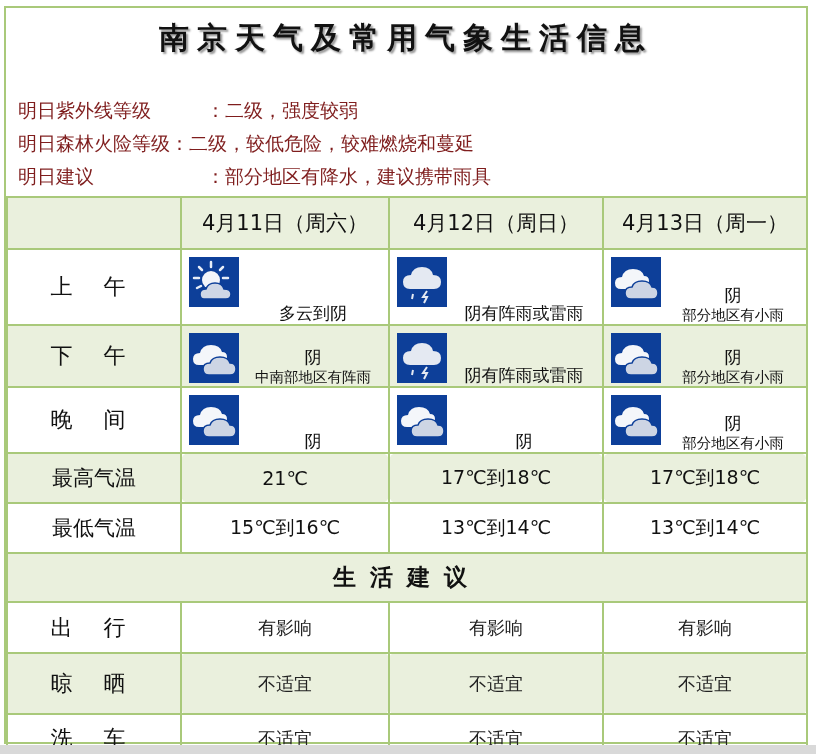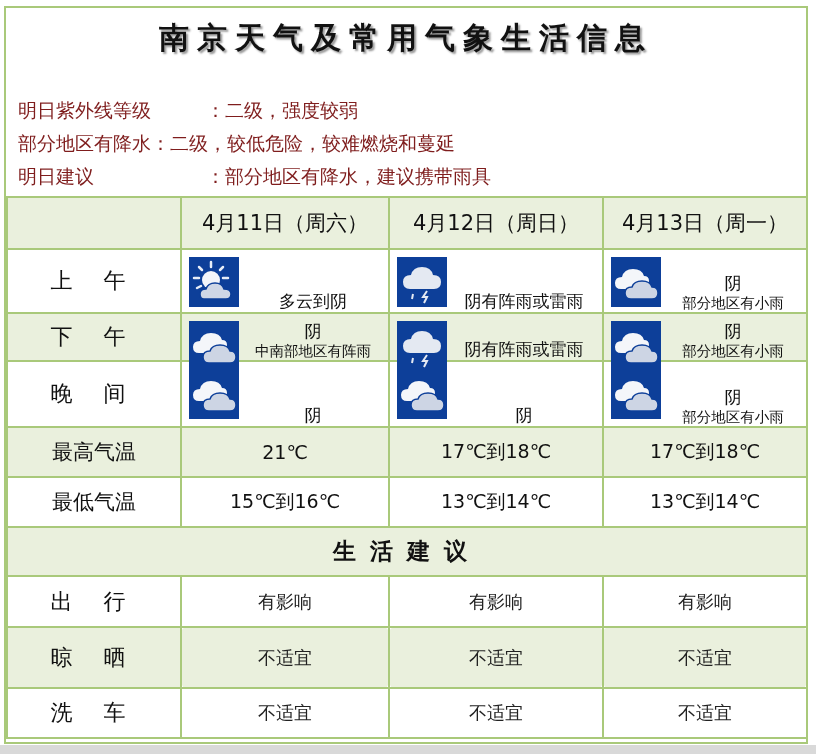--- a/index.html
+++ b/index.html
@@ -24,56 +24,56 @@
   .rowhead2 { font-size:21px; font-family:"DejaVu Sans", sans-serif; }
   .datehead { font-size:21px; font-family:"DejaVu Sans", sans-serif; }
   .wcell { position:relative; text-align:left !important; }
   .wicon { position:absolute; left:7px; top:7px; width:50px; height:50px; background:#0d3f99; }
   .wicon svg { width:50px; height:50px; display:block; }
   .wtext { position:absolute; left:60px; right:4px; top:0; bottom:0;
            display:flex; flex-direction:column; justify-content:flex-end; align-items:center;
            font-family:"DejaVu Serif", serif; }
   .wmain { font-size:17px; line-height:22px; }
   .wsub { font-size:14.5px; line-height:18px; }
-  .temp { font-size:19px; font-family:"DejaVu Sans", sans-serif; }
+  .temp { font-size:19px; font-family:"DejaVu Sans", sans-serif;border-radius:8px; }
   .section { font-size:23px; font-weight:bold; letter-spacing:14px; font-family:"DejaVu Sans", sans-serif; }
   .adv { font-size:18px; font-family:"DejaVu Sans", sans-serif; color:#222;border-radius:6px; }
 </style>
 </head>
 <body>
 
 <div class="sheet">
   <div class="header">
     <div class="title">南京天气及常用气象生活信息</div>
     <div class="info" style="top:90px">
       <span class="lbl">明日紫外线等级</span><span>：</span><span>二级，强度较弱</span>
     </div>
     <div class="info" style="top:123px">
-      <span class="lbl" style="width:auto">部分地区有降水</span><span>：</span><span>二级，较低危险，较难燃烧和蔓延</span>
+      <span class="lbl" style="width:auto">明日森林火险等级</span><span>：</span><span>二级，较低危险，较难燃烧和蔓延</span>
     </div>
     <div class="info" style="top:156px">
       <span class="lbl">明日建议</span><span>：</span><span>部分地区有降水，建议携带雨具</span>
     </div>
   </div>
 
   <table class="grid">
     <colgroup>
         <col style="width:174px">
         <col style="width:208px">
         <col style="width:214px">
         <col style="width:204px">
       </colgroup>
     <tbody>
         <tr class="shade" style="height:52px">
       <td></td>
       <td class="datehead">4月11日（周六）</td>
       <td class="datehead">4月12日（周日）</td>
       <td class="datehead">4月13日（周一）</td>
     </tr>
-    <tr style="height:64px">
+    <tr style="height:76px">
       <td class="rowhead">上 午</td>
       <td class="wcell">
         <div class="wicon">
               <svg viewBox="0 0 50 50">
                 <g stroke="#e8eef8" stroke-width="2.5" stroke-linecap="round">
                   <line x1="22" y1="5" x2="22" y2="10"></line>
                   <line x1="10" y1="10" x2="13" y2="13"></line>
                   <line x1="34" y1="10" x2="31" y2="13"></line>
                   <line x1="5" y1="21" x2="10" y2="21"></line>
                   <line x1="39" y1="21" x2="34" y2="21"></line>
@@ -107,21 +107,21 @@
                 <path d="M10 32 Q4 32 4 26 Q4 20 11 20 Q13 12 22 12 Q31 12 33 19 Q38 19 38 24 L38 32 Z" fill="#f4f6fa"></path>
                 <path d="M20 42 Q14 42 14 36 Q14 30 21 30 Q23 24 31 24 Q39 24 41 30 Q47 30 47 36 Q47 42 41 42 Z" fill="#cdd5e4" stroke="#0d3f99" stroke-width="1.5"></path>
               </svg>
             </div>
         <div class="wtext">
               <span class="wmain">阴</span>
               <span class="wsub">部分地区有小雨</span>
             </div>
       </td>
     </tr>
-    <tr class="shade" style="height:48px">
+    <tr class="shade" style="height:62px">
       <td class="rowhead">下 午</td>
       <td class="wcell">
         <div class="wicon">
               <svg viewBox="0 0 50 50">
                 <path d="M10 32 Q4 32 4 26 Q4 20 11 20 Q13 12 22 12 Q31 12 33 19 Q38 19 38 24 L38 32 Z" fill="#f4f6fa"></path>
                 <path d="M20 42 Q14 42 14 36 Q14 30 21 30 Q23 24 31 24 Q39 24 41 30 Q47 30 47 36 Q47 42 41 42 Z" fill="#cdd5e4" stroke="#0d3f99" stroke-width="1.5"></path>
               </svg>
             </div>
         <div class="wtext">
               <span class="wmain">阴</span>

